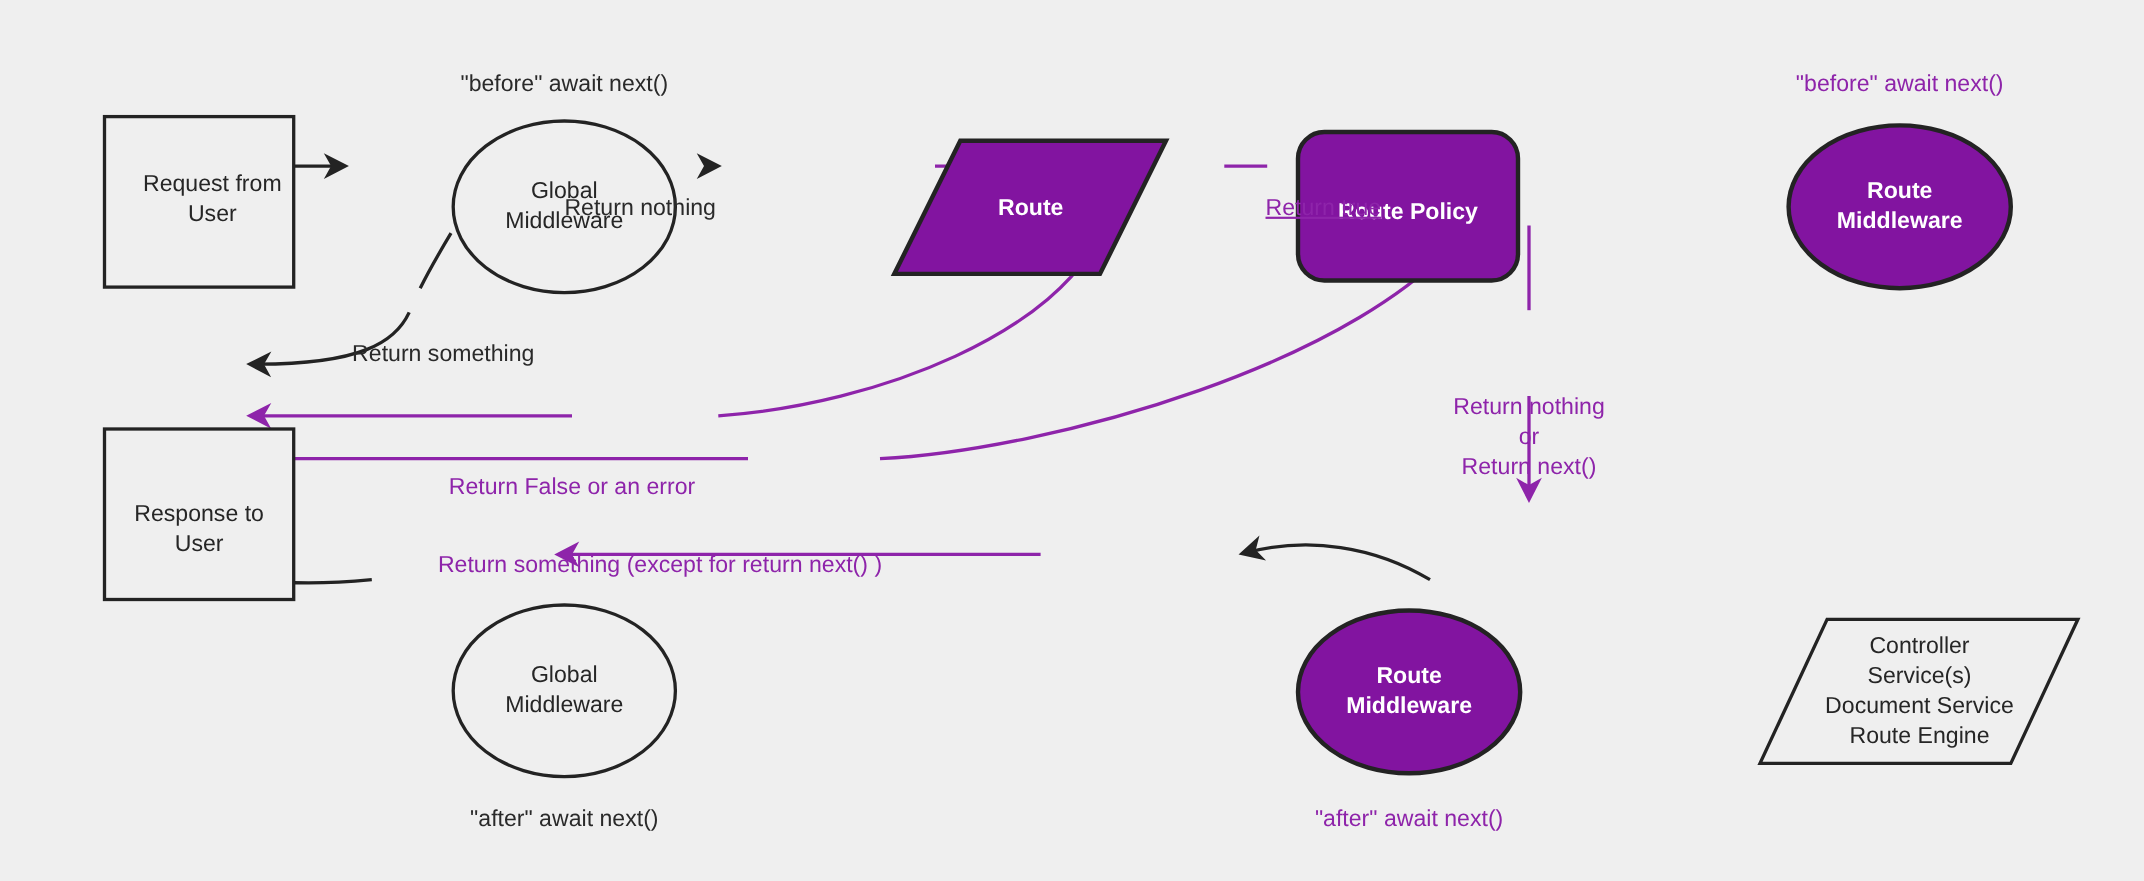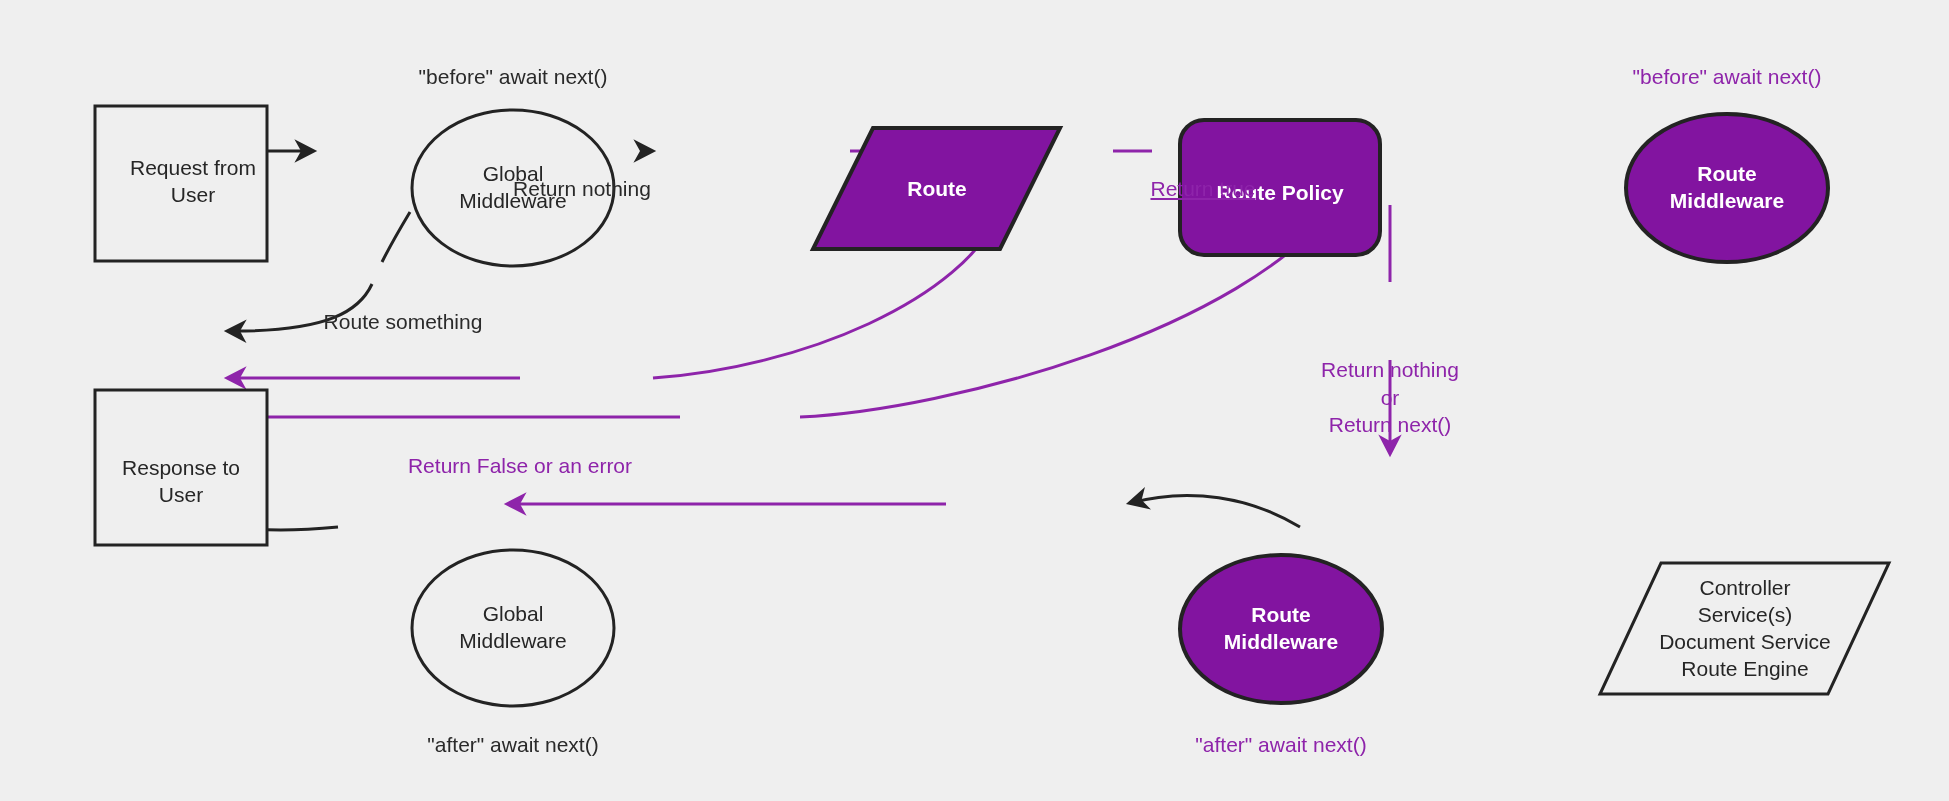--- a/index.html
+++ b/index.html
@@ -172,24 +172,25 @@
   <div class="edge-label dark-edge-text" style="left:313px; top:63px; width:400px;">"before" await next()</div>
 
   <div class="edge-label purple-edge-text" style="left:1527px; top:63px; width:400px;">"before" await next()</div>
 
   <div class="edge-label dark-edge-text" style="left:313px; top:731px; width:400px;">"after" await next()</div>
 
   <div class="edge-label purple-edge-text" style="left:1081px; top:731px; width:400px;">"after" await next()</div>
 
   <div class="edge-label dark-edge-text" style="left:452px; top:175px; width:260px;">Return nothing</div>
 
-  <div class="edge-label dark-edge-text" style="left:213px; top:308px; width:380px;">Route something</div>
+  <div class="edge-label dark-edge-text" style="left:213px; top:308px; width:380px;">Return something</div>
 
   <div class="edge-label purple-edge-text" style="left:1103px; top:175px; width:200px;text-decoration:underline;">Return true</div>
 
-  <div class="edge-label purple-edge-text" style="left:350px; top:452px; width:340px;text-align:center;">Return False or an error</div>
+  <div class="edge-label purple-edge-text" style="left:350px; top:429px; width:340px;text-align:center;">Return False or an error</div>
 
+  <div class="edge-label purple-edge-text" style="left:310px; top:500px; width:580px;">Return something (except for return next() )</div>
 
   <div class="edge-label purple-edge-text" style="left:1265px; top:356px; width:250px;">Return nothing
 or
 Return next()</div>
 
 </div>
 
 </body></html>

